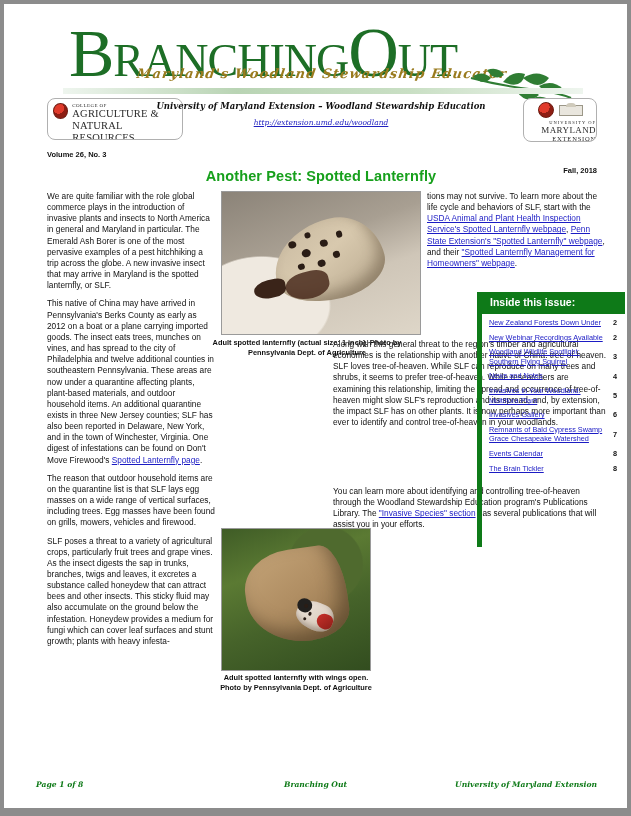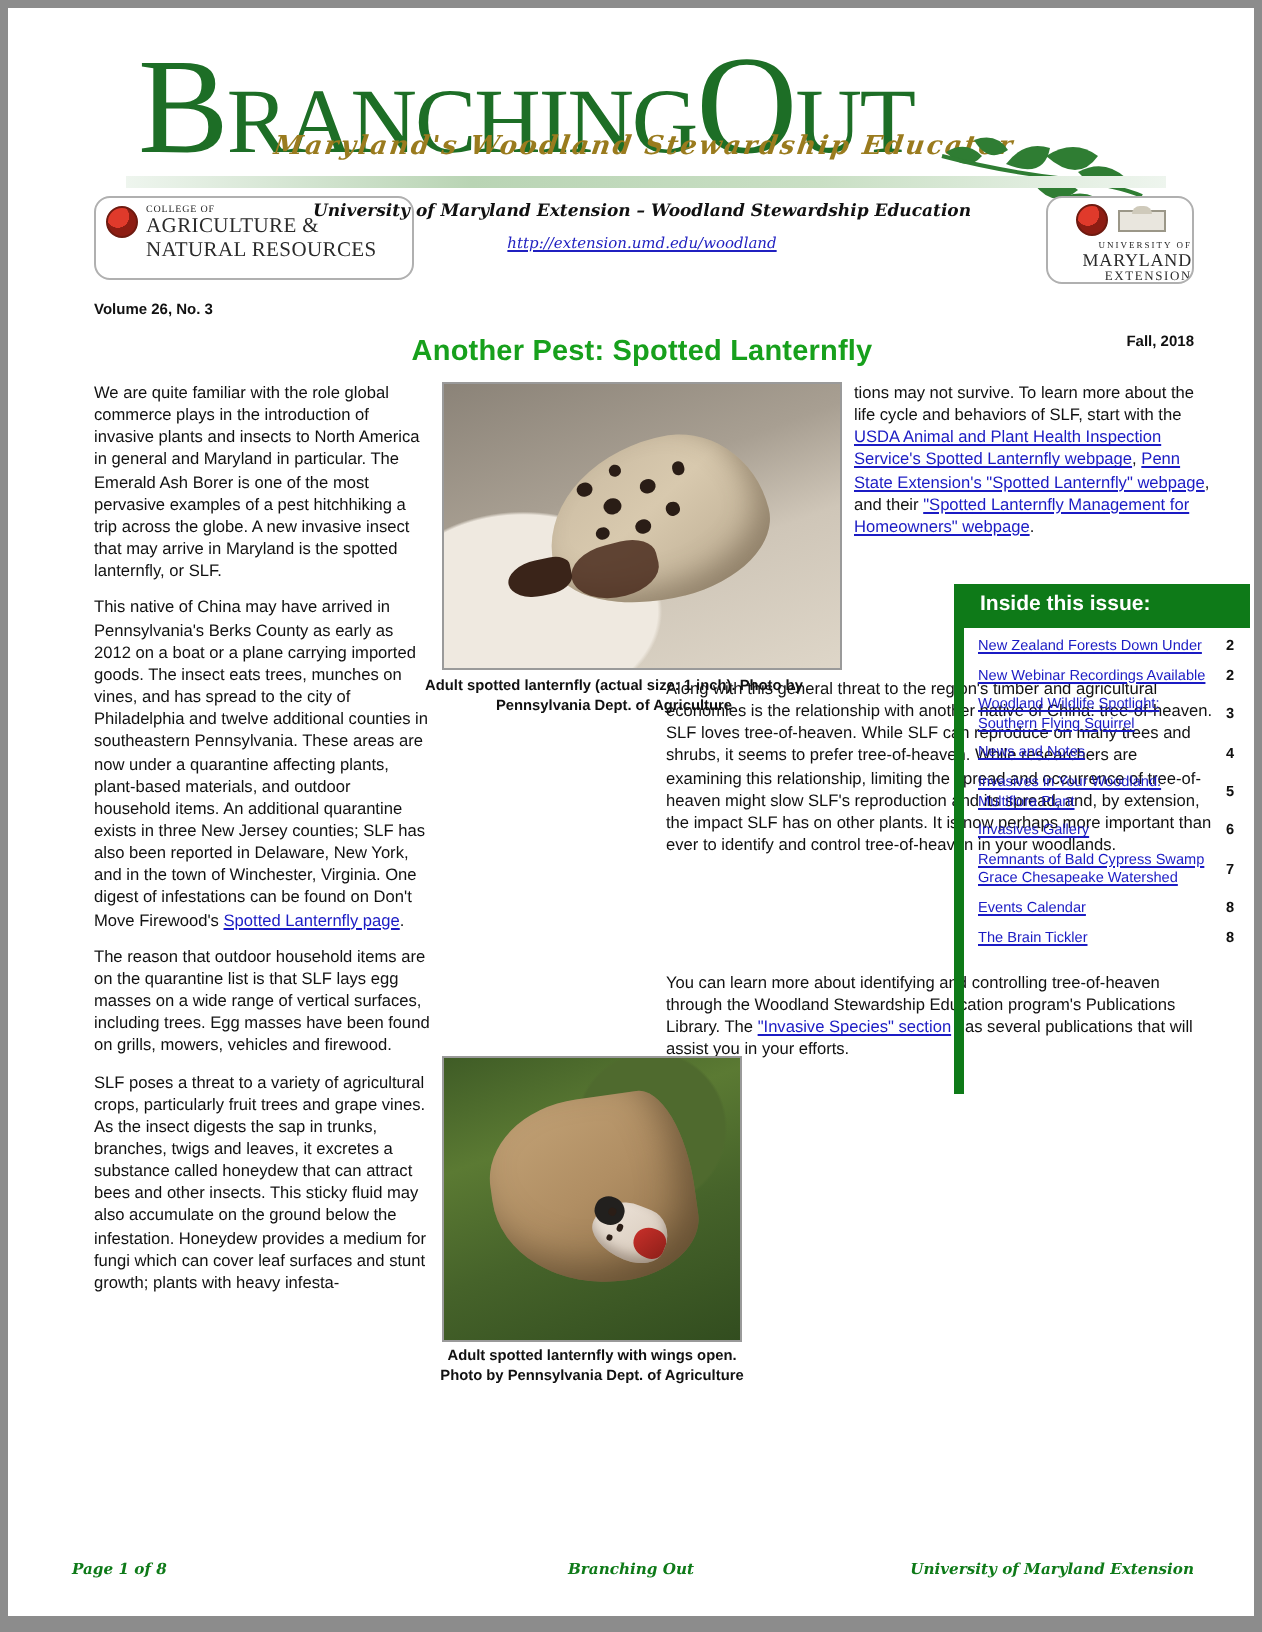--- a/index.html
+++ b/index.html
@@ -42,21 +42,21 @@
     background: linear-gradient(to right,#eef5ee,#b9d4b4,#c9dfc4,#eef5ee);
   }
   .leaf-sprig { position: absolute; left: 452px; top: 62px; }
 
   
   .ident { position: relative; height: 48px; margin-top: 2px; }
   .logo-box {
     position: absolute; border: 1px solid #b0b0b0; border-radius: 8px;
     background: #fff; overflow: hidden;
   }
-  .logo-box.left { left: 32px; top: 0; width: 160px; height: 42px; }
+  .logo-box.left { left: 32px; top: 0; width: 136px; height: 42px; }
   .logo-box.right { right: 30px; top: 0; width: 74px; height: 44px; }
   .seal {
     width: 16px; height: 16px; border-radius: 50%;
     background: radial-gradient(circle at 35% 30%, #e03a2b 0 42%, #8d1d13 43% 100%);
     border: 1px solid #6e1a10;
   }
   .cagnr { position: absolute; left: 5px; top: 4px; display: flex; gap: 4px; align-items: flex-start; }
   .cagnr-lines { font-family: "Liberation Serif", serif; color: #2a2a2a; }
   .cagnr-l1 { font-size: 5px; letter-spacing: .4px; }
   .cagnr-l2 { font-size: 10.5px; letter-spacing: .2px; line-height: 12px; }

